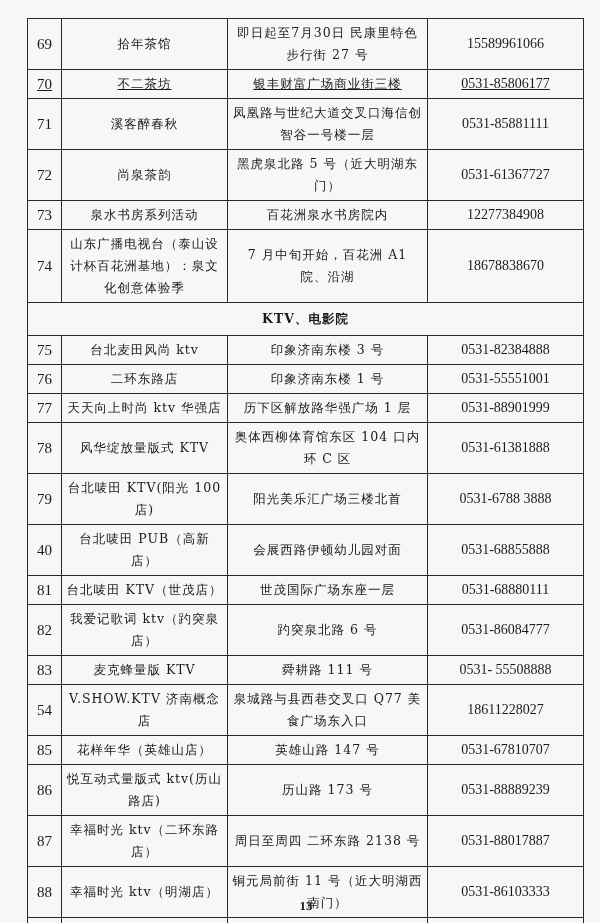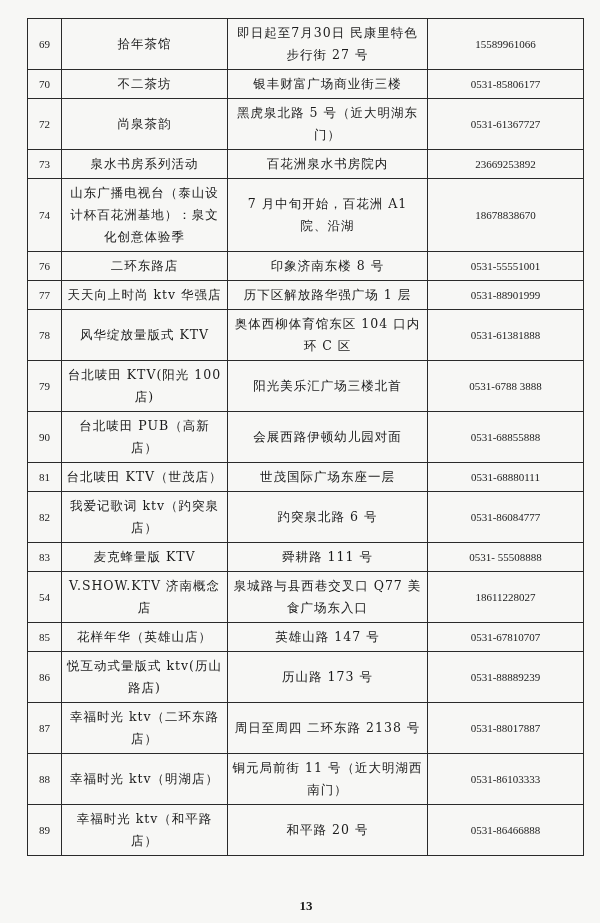--- a/index.html
+++ b/index.html
@@ -21,22 +21,22 @@
     font-size: 12.5px;
   }
   .page-table td {
     border: 1px solid #2a2a2a;
     text-align: center;
     vertical-align: middle;
     padding: 3px 4px;
     line-height: 22px;
     letter-spacing: 1px;
   }
-  .page-table td.num { font-family: "Liberation Serif", serif; font-size: 11px; letter-spacing: 0; }
-  .page-table td.phone { font-family: "Liberation Serif", serif; font-size: 11px; letter-spacing: 0; }
+  .page-table td.num { font-family: "Liberation Serif", serif; font-size: 15px; letter-spacing: 0; }
+  .page-table td.phone { font-family: "Liberation Serif", serif; font-size: 14px; letter-spacing: 0; }
   .page-table tr.section td {
     font-weight: bold;
     height: 32px;
     padding: 0;
   }
   col.c1 { width: 34px; }
   col.c2 { width: 166px; }
   col.c3 { width: 200px; }
   col.c4 { width: 156px; }
   .page-number {
@@ -59,48 +59,63 @@
       <col class="c3">
       <col class="c4">
     </colgroup>
   <tbody id="tbody">
       <tr style="height: 46px;">
         <td class="num">69</td>
         <td class="name">拾年茶馆</td>
         <td class="addr">即日起至7月30日 民康里特色步行街 27 号</td>
         <td class="phone">15589961066</td>
       </tr>
-      <tr style="height: 28px;">
+      <tr style="height: 28px; text-decoration: underline;">
         <td class="num">70</td>
         <td class="name">不二茶坊</td>
         <td class="addr">银丰财富广场商业街三楼</td>
         <td class="phone">0531-85806177</td>
+      </tr>
+      <tr style="height: 46px;">
+        <td class="num">71</td>
+        <td class="name">溪客醉春秋</td>
+        <td class="addr">凤凰路与世纪大道交叉口海信创智谷一号楼一层</td>
+        <td class="phone">0531-85881111</td>
       </tr>
       <tr style="height: 28px;">
         <td class="num">72</td>
         <td class="name">尚泉茶韵</td>
         <td class="addr">黑虎泉北路 5 号（近大明湖东门）</td>
         <td class="phone">0531-61367727</td>
       </tr>
       <tr style="height: 28px;">
         <td class="num">73</td>
         <td class="name">泉水书房系列活动</td>
         <td class="addr">百花洲泉水书房院内</td>
-        <td class="phone">23669253892</td>
+        <td class="phone">12277384908</td>
       </tr>
       <tr style="height: 62px;">
         <td class="num">74</td>
         <td class="name">山东广播电视台（泰山设计杯百花洲基地）：泉文化创意体验季</td>
         <td class="addr">7 月中旬开始，百花洲 A1 院、沿湖</td>
         <td class="phone">18678838670</td>
       </tr>
+      <tr class="section">
+        <td colspan="4">KTV、电影院</td>
+      </tr>
+      <tr style="height: 28px;">
+        <td class="num">75</td>
+        <td class="name">台北麦田风尚 ktv</td>
+        <td class="addr">印象济南东楼 3 号</td>
+        <td class="phone">0531-82384888</td>
+      </tr>
       <tr style="height: 28px; margin-top: 7px;">
         <td class="num">76</td>
         <td class="name">二环东路店</td>
-        <td class="addr">印象济南东楼 8 号</td>
+        <td class="addr">印象济南东楼 1 号</td>
         <td class="phone">0531-55551001</td>
       </tr>
       <tr style="height: 28px;">
         <td class="num">77</td>
         <td class="name">天天向上时尚 ktv 华强店</td>
         <td class="addr">历下区解放路华强广场 1 层</td>
         <td class="phone">0531-88901999</td>
       </tr>
       <tr style="height: 46px;">
         <td class="num">78</td>
@@ -108,21 +123,21 @@
         <td class="addr">奥体西柳体育馆东区 104 口内环 C 区</td>
         <td class="phone">0531-61381888</td>
       </tr>
       <tr style="height: 28px;">
         <td class="num">79</td>
         <td class="name">台北唛田 KTV(阳光 100 店)</td>
         <td class="addr">阳光美乐汇广场三楼北首</td>
         <td class="phone">0531-6788 3888</td>
       </tr>
       <tr style="height: 28px;">
-        <td class="num">90</td>
+        <td class="num">40</td>
         <td class="name">台北唛田 PUB（高新店）</td>
         <td class="addr">会展西路伊顿幼儿园对面</td>
         <td class="phone">0531-68855888</td>
       </tr>
       <tr style="height: 28px;">
         <td class="num">81</td>
         <td class="name">台北唛田 KTV（世茂店）</td>
         <td class="addr">世茂国际广场东座一层</td>
         <td class="phone">0531-68880111</td>
       </tr>

